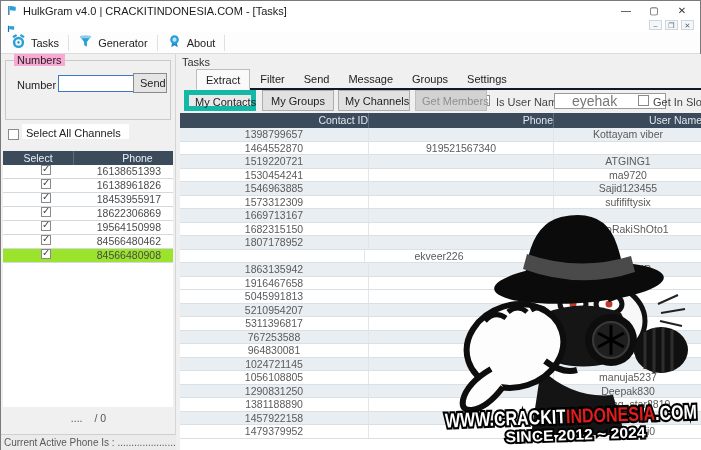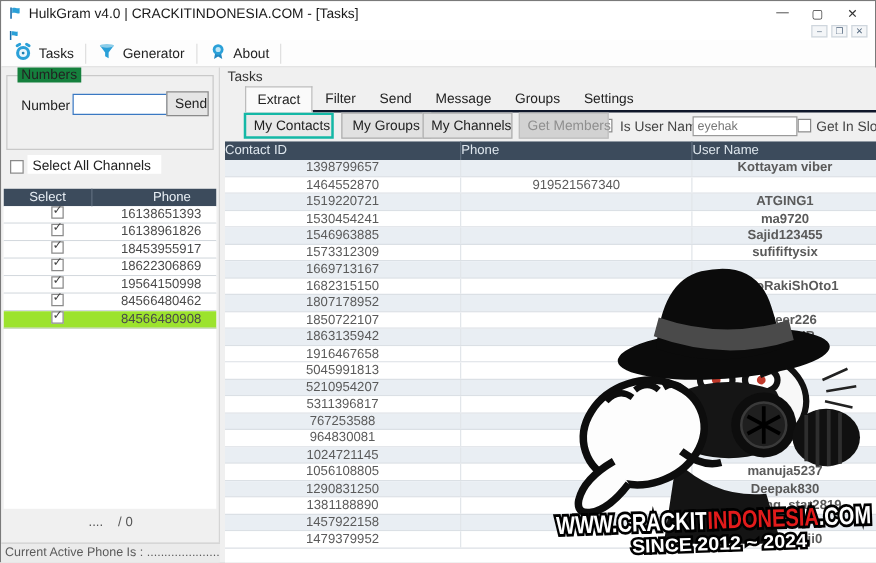--- a/index.html
+++ b/index.html
@@ -18,21 +18,21 @@
   .mdi-btn{width:13px;height:10px;border:1px solid #cfd6dd;background:#f4f6f8;color:#51667d;font-size:7px;line-height:9px;text-align:center;box-sizing:border-box;}
   
   .toolbar{position:absolute;left:0;top:31px;width:100%;height:22px;background:#fdfdfd;border-bottom:1px solid #dcdcdc;display:flex;align-items:center;padding-left:3px;box-sizing:border-box;}
   .tool-btn{display:flex;align-items:center;gap:5px;padding:2px 7px;font-size:11px;color:#222;background:transparent;border:none;}
   .tool-sep{width:1px;height:16px;background:#e0e0e0;margin:0 2px;}
   
   .leftpanel{position:absolute;left:0;top:53px;width:175px;height:397px;background:#f0f0f0;border-right:1px solid #d5d5d5;box-sizing:border-box;}
   .rightpanel{position:absolute;left:175px;top:53px;width:526px;height:397px;background:#f0f0f0;overflow:hidden;}
   
   .groupbox{position:absolute;left:4px;top:6px;width:164px;height:58px;border:1px solid #c9c9c9;}
-  .groupbox .gb-label{position:absolute;left:8px;top:-7px;background:#15803d;padding:0 3px;font-size:11px;color:#222;}
+  .groupbox .gb-label{position:absolute;left:8px;top:-7px;background:#f9a8d4;padding:0 3px;font-size:11px;color:#222;}
   .lbl-number{position:absolute;left:16px;top:25px;font-size:11px;color:#222;}
   .number-input{position:absolute;left:57px;top:21px;width:70px;height:15px;border:1px solid #3a78c2;font-size:11px;padding:0 2px;}
   .send-btn{position:absolute;left:132px;top:19px;width:34px;height:20px;background:#e5e5e5;border:1px solid #8a8a8a;font-size:11px;color:#222;}
   .selall-strip{position:absolute;left:21px;top:70px;width:107px;height:15px;background:#fff;}
   .selall-cb{position:absolute;left:7px;top:72px;}
   .selall-label{position:absolute;left:25px;top:73px;font-size:11px;color:#222;}
   
   .cb{display:inline-block;width:11px;height:11px;border:1px solid #8a8a8a;background:#fff;box-sizing:border-box;position:relative;}
   .cb.checked::after{content:"✓";position:absolute;left:0.5px;top:-1.5px;font-size:10px;color:#444;}
   .cb.graycheck::after{color:#9aa8b4;}
@@ -49,36 +49,36 @@
   .counter{position:absolute;left:0;top:358px;width:175px;text-align:center;font-size:10.5px;color:#555;}
   .counter span{margin:0 6px;}
   .statusbar{position:absolute;left:0;bottom:0;width:175px;height:17px;background:#ebebeb;border-top:1px solid #cfcfcf;font-size:10px;color:#5a5a5a;line-height:16px;padding:0 3px;white-space:nowrap;overflow:hidden;box-sizing:border-box;}
   
   .tasks-title{position:absolute;left:6px;top:2px;font-size:11px;color:#333;}
   .tabstrip{position:absolute;left:20px;top:15px;width:518px;height:19px;border-bottom:2px solid #0f172a;display:flex;align-items:center;}
   .tab{font-size:11px;color:#222;padding:3px 9px 3px 9px;margin-right:1px;background:transparent;border:none;}
   .tab.active{background:#fafafa;border:1px solid #bcbcbc;border-bottom:1px solid #fafafa;margin-bottom:-1px;padding-top:4px;}
   .btnrow{position:absolute;left:0;top:36px;width:526px;height:24px;white-space:nowrap;overflow:hidden;}
   .action-btn{position:absolute;top:0;width:72px;height:21px;background:#e1e1e1;border:1px solid #adadad;font-size:11px;color:#222;}
-  .action-btn.focused{border:2px solid #14b8a6;background:#e9e9e9;margin-left:11px;}
+  .action-btn.focused{border:5px solid #14b8a6;background:#e9e9e9;}
   .action-btn.disabled{background:#d2d2d2;border-color:#bfbfbf;color:#8f8f8f;}
   .iun-cb{position:absolute;left:303px;top:5px;}
   .iun-label{position:absolute;left:320px;top:6px;font-size:11px;color:#444;}
-  .uname-input{position:absolute;left:378px;top:3px;width:76px;height:14px;border:1px solid #9a9a9a;font-size:10px;color:#777;padding:0 3px;}
+  .uname-input{position:absolute;left:378px;top:3px;width:76px;height:14px;border:1px solid #9a9a9a;font-size:14px;color:#777;padding:0 17px;}
   .slow-cb{position:absolute;left:462px;top:5px;}
   .slow-label{position:absolute;left:477px;top:6px;font-size:11px;color:#444;}
   
   .ctable{position:absolute;left:4px;top:59px;width:522px;height:338px;background:#fff;overflow:hidden;font-size:10.5px;}
   .ct-header{display:flex;height:15px;background:#3c4b5c;color:#dfe7ee;line-height:15px;}
-  .ct-header div{text-align:left;box-sizing:border-box;border-right:1px solid #5d6c7c;}
+  .ct-header div{text-align:right;box-sizing:border-box;border-right:1px solid #5d6c7c;}
   .ct-header div:last-child{border-right:none;}
   .ct-row{display:flex;height:12.5px;border-bottom:1px solid #dbe0e5;background:#fff;color:#5a5a5a;}
   .ct-row.alt{background:#e9eef3;}
   .ct-row div{text-align:center;line-height:12px;box-sizing:border-box;border-right:1px solid #e2e6ea;overflow:hidden;white-space:nowrap;}
-  .ct-row div:last-child{border-right:none;font-weight:bold;}
+  .ct-row div:last-child{border-right:none;}
   .w1{width:189px;} .w2{width:185px;} .w3{width:148px;}
   
   .watermark{position:absolute;left:432px;top:208px;width:269px;height:242px;pointer-events:none;z-index:5;}
 </style>
 </head>
 <body>
 
 <div class="window">
 
   <div class="titlebar">
@@ -204,21 +204,21 @@
         <button class="tab">Settings</button>
       </div>
 
     <div class="btnrow" id="btnrow">
       <span class="cb checked graycheck iun-cb" id="iun-cb"></span>
       <span class="iun-label">Is User Name</span>
       <input class="uname-input" type="text" value="eyehak" style="">
       <span class="cb slow-cb" id="slow-cb"></span>
       <span class="slow-label">Get In Slow Mode</span>
     <button class="action-btn focused" style="left: 8px;">My Contacts</button>
-        <button class="action-btn" style="left: 97px;">My Groups</button>
+        <button class="action-btn" style="left: 86px;">My Groups</button>
         <button class="action-btn" style="left: 162px;">My Channels</button>
         <button class="action-btn disabled" style="left: 239px;">Get Members</button>
       </div>
 
     <div class="ctable">
       <div class="ct-header">
         <div class="w1">Contact ID</div>
         <div class="w2">Phone</div>
         <div class="w3">User Name</div>
       </div>
@@ -262,21 +262,20 @@
             <div class="w1">1682315150</div>
             <div class="w2"></div>
             <div class="w3">ToDoRakiShOto1</div>
           </div>
           <div class="ct-row alt">
             <div class="w1">1807178952</div>
             <div class="w2"></div>
             <div class="w3"></div>
           </div>
           <div class="ct-row">
-            <div class="w1">1850722107</div>
             <div class="w2"></div>
             <div class="w3">ekveer226</div>
           </div>
           <div class="ct-row alt">
             <div class="w1">1863135942</div>
             <div class="w2"></div>
             <div class="w3">KSANDIP</div>
           </div>
           <div class="ct-row">
             <div class="w1">1916467658</div>

